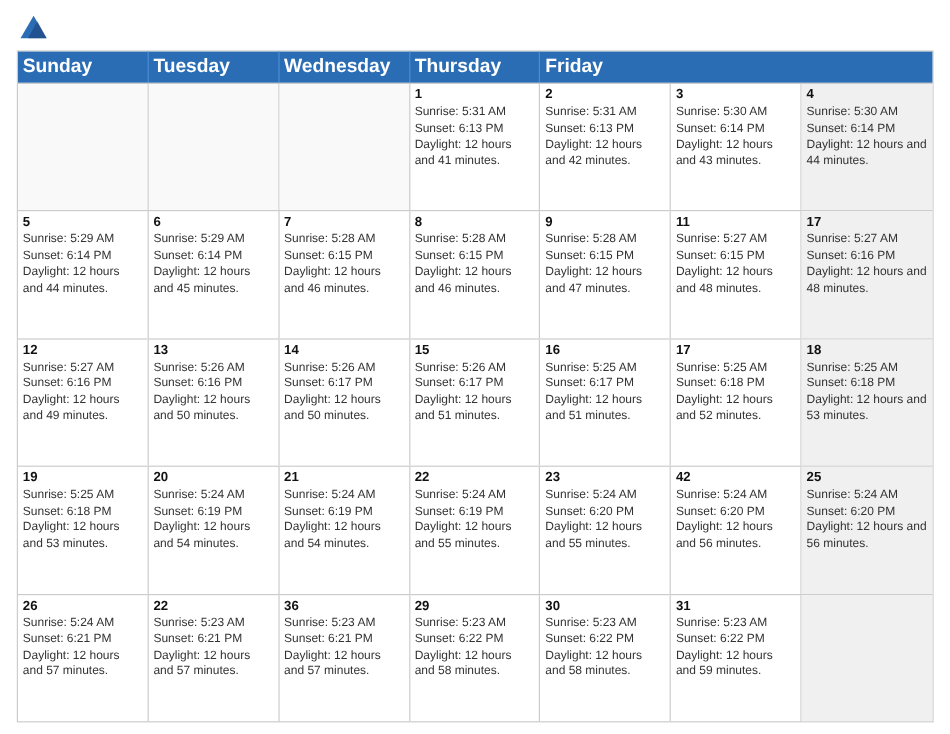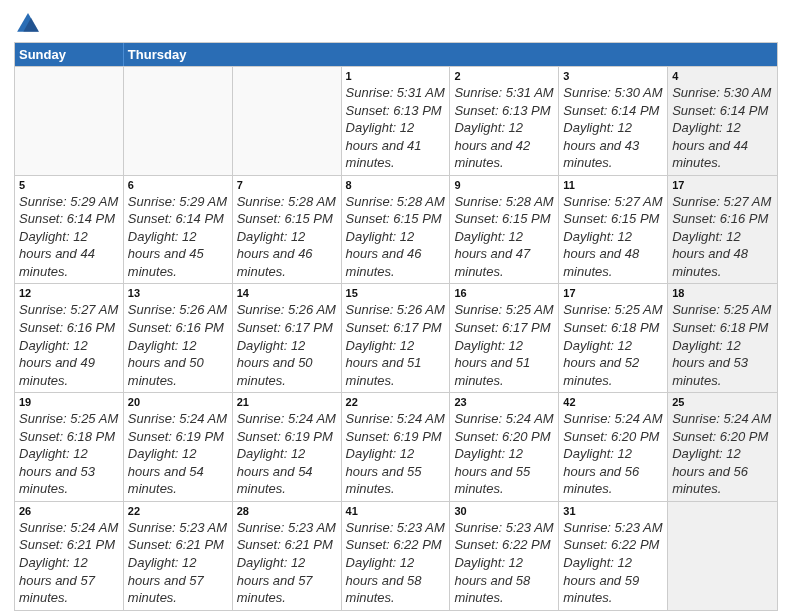--- a/index.html
+++ b/index.html
@@ -59,21 +59,21 @@
       flex-direction: column;
       border: 1px solid #ccc;
     }
     .cal-header-row {
       display: grid;
       grid-template-columns: repeat(7, 1fr);
       background: #2a6db5;
     }
     .cal-header-cell {
       color: #fff;
-      font-size: 13px;
+      font-size: 16px;
       font-weight: bold;
       padding: 4px 4px;
       border-right: 1px solid #4a8dd5;
       text-align: left;
     }
     .cal-header-cell:last-child { border-right: none; }
     .cal-body {
       flex: 1;
       display: flex;
       flex-direction: column;
@@ -96,24 +96,23 @@
     .cal-cell:last-child { border-right: none; }
     .cal-cell.empty { background: #f9f9f9; }
     .cal-cell.shaded { background: #f0f0f0; }
     .day-num {
       font-size: 11px;
       font-weight: bold;
       color: #111;
       margin-bottom: 2px;
     }
     .day-info {
-      font-size: 13px;
+      font-size: 10px;
       line-height: 1.35;
       color: #333;
-      font-style: italic;
     }
   </style>
 </head>
 <body>
 
 <div class="page">
   <div class="header">
     <div class="logo">
       <svg class="logo-icon" viewBox="0 0 36 36">
         <polygon points="18,4 32,28 4,28" fill="#2a6db5"></polygon>
@@ -126,21 +125,24 @@
     </div>
     <div class="title-block">
       <div class="month-year"></div>
       <div class="location"></div>
     </div>
   </div>
 
   <div class="calendar">
     <div class="cal-header-row">
     <div class="cal-header-cell">Sunday</div>
+        <div class="cal-header-cell">Tuesday</div>
+        <div class="cal-header-cell">Wednesday</div>
         <div class="cal-header-cell">Thursday</div>
+        <div class="cal-header-cell">Friday</div>
       </div>
     <div class="cal-body">
     <div class="cal-week">
           <div class="cal-cell empty"></div>
           <div class="cal-cell empty"></div>
           <div class="cal-cell empty"></div>
           <div class="cal-cell">
             <div class="day-num">1</div>
             <div class="day-info">Sunrise: 5:31 AM<br>Sunset: 6:13 PM<br>Daylight: 12 hours and 41 minutes.</div>
           </div>
@@ -250,25 +252,25 @@
         <div class="cal-week">
           <div class="cal-cell">
             <div class="day-num">26</div>
             <div class="day-info">Sunrise: 5:24 AM<br>Sunset: 6:21 PM<br>Daylight: 12 hours and 57 minutes.</div>
           </div>
           <div class="cal-cell">
             <div class="day-num">22</div>
             <div class="day-info">Sunrise: 5:23 AM<br>Sunset: 6:21 PM<br>Daylight: 12 hours and 57 minutes.</div>
           </div>
           <div class="cal-cell">
-            <div class="day-num">28</div>
+            <div class="day-num">36</div>
             <div class="day-info">Sunrise: 5:23 AM<br>Sunset: 6:21 PM<br>Daylight: 12 hours and 57 minutes.</div>
           </div>
           <div class="cal-cell">
-            <div class="day-num">41</div>
+            <div class="day-num">29</div>
             <div class="day-info">Sunrise: 5:23 AM<br>Sunset: 6:22 PM<br>Daylight: 12 hours and 58 minutes.</div>
           </div>
           <div class="cal-cell">
             <div class="day-num">30</div>
             <div class="day-info">Sunrise: 5:23 AM<br>Sunset: 6:22 PM<br>Daylight: 12 hours and 58 minutes.</div>
           </div>
           <div class="cal-cell">
             <div class="day-num">31</div>
             <div class="day-info">Sunrise: 5:23 AM<br>Sunset: 6:22 PM<br>Daylight: 12 hours and 59 minutes.</div>
           </div>

